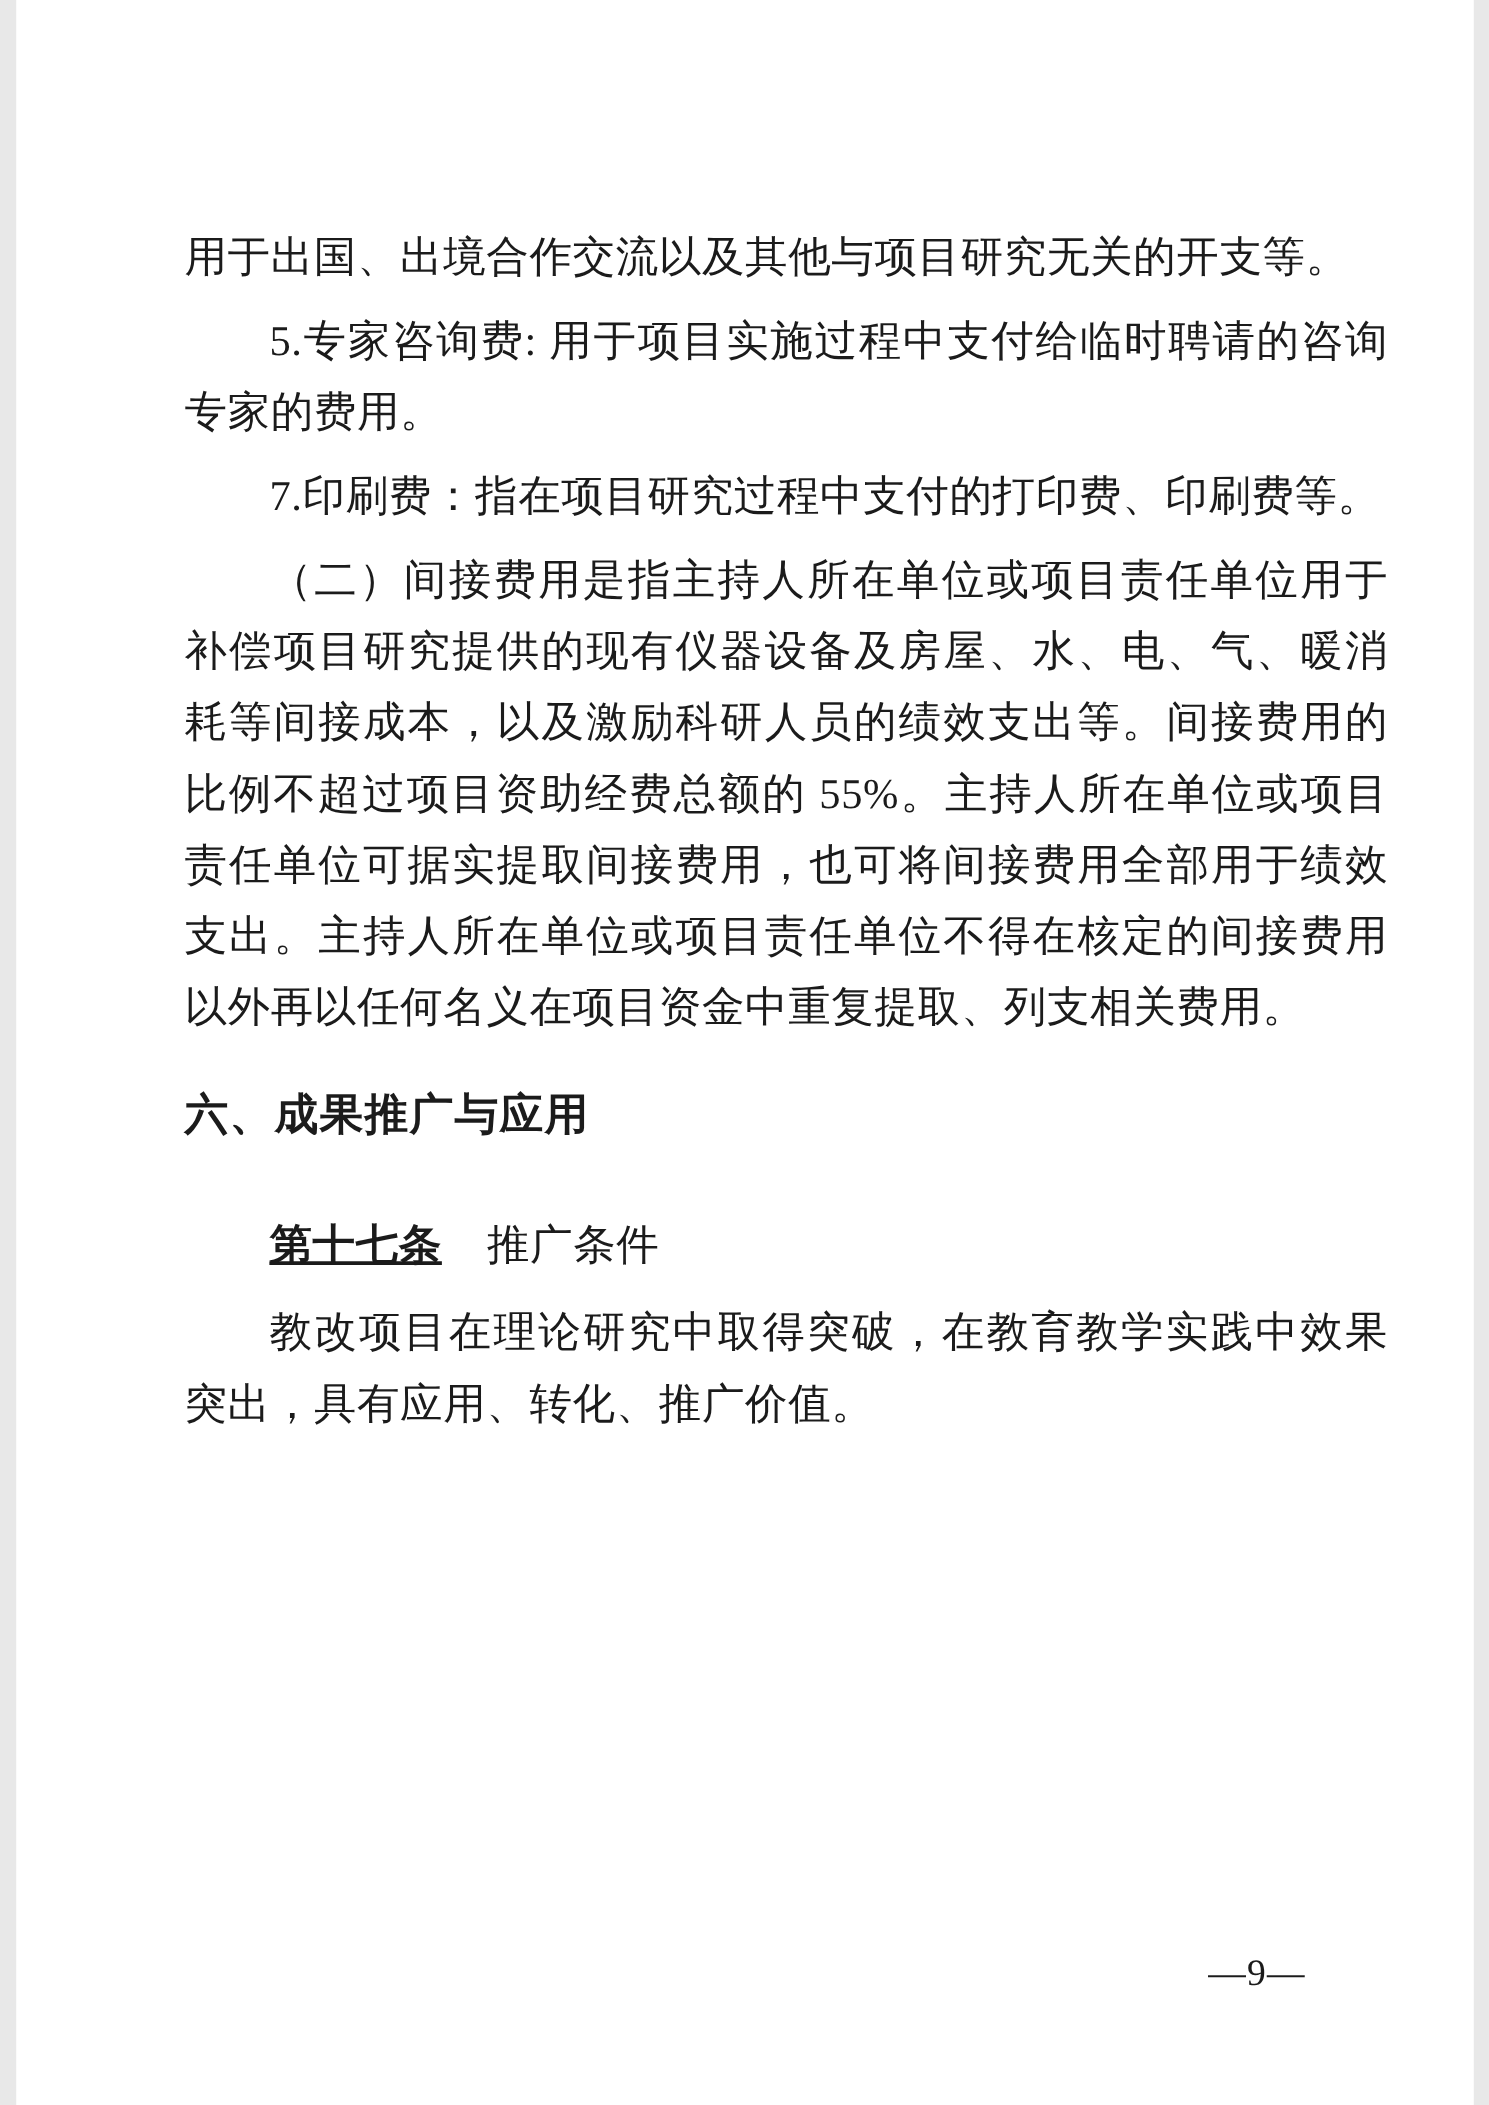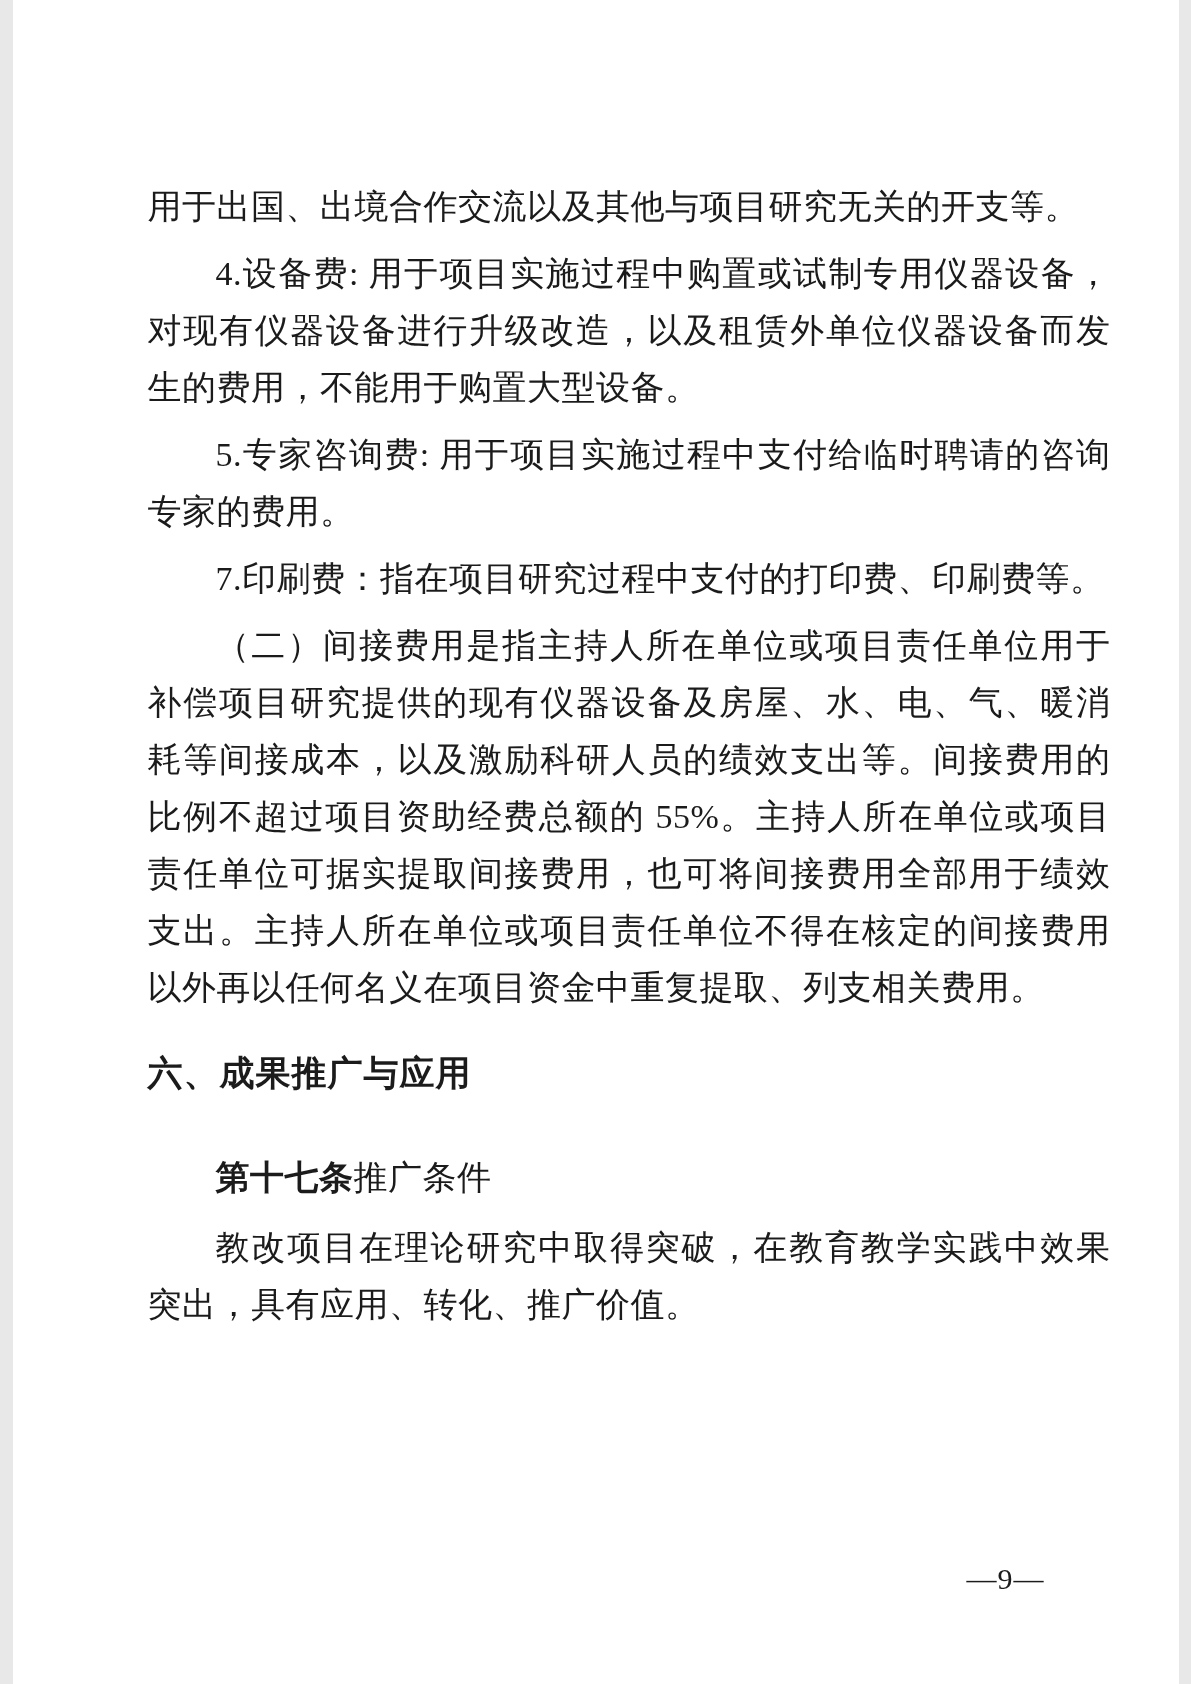--- a/index.html
+++ b/index.html
@@ -46,41 +46,42 @@
     margin: 28px 0 48px 0 !important;
     letter-spacing: 1px;
   }
   .article-line {
     line-height: 57px;
     text-indent: 68px;
   }
   .article-no {
     font-family: "Liberation Sans", "DejaVu Sans", sans-serif;
     font-weight: 700;
+    text-decoration: underline;
   }
   .article-title {
+    margin-left: 36px;
     font-family: Liberation Mono, monospace;
   }
   .page-number {
     position: absolute;
     top: 1561px;
     right: 134px;
     font-size: 30px;
     line-height: 36px;
     letter-spacing: 1px;
     color: #1b1b1b;
   }
 </style>
 </head>
 <body>
 
 <div class="page">
   <div class="body-text">
     <p class="cont">用于出国、出境合作交流以及其他与项目研究无关的开支等。</p>
-    <p class="ind">4.设备费: 用于项目实施过程中购置或试制专用仪器设备，对现有仪器设备进行升级改造，以及租赁外单位仪器设备而发生的费用，不能用于购置大型设备。</p>
     <p class="ind">5.专家咨询费: 用于项目实施过程中支付给临时聘请的咨询专家的费用。</p>
     <p class="ind">7.印刷费：指在项目研究过程中支付的打印费、印刷费等。</p>
     <p class="ind">（二）间接费用是指主持人所在单位或项目责任单位用于补偿项目研究提供的现有仪器设备及房屋、水、电、气、暖消耗等间接成本，以及激励科研人员的绩效支出等。间接费用的比例不超过项目资助经费总额的 55%。主持人所在单位或项目责任单位可据实提取间接费用，也可将间接费用全部用于绩效支出。主持人所在单位或项目责任单位不得在核定的间接费用以外再以任何名义在项目资金中重复提取、列支相关费用。</p>
     <p class="section-heading">六、成果推广与应用</p>
     <p class="article-line"><span class="article-no">第十七条</span><span class="article-title">推广条件</span></p>
     <p class="ind">教改项目在理论研究中取得突破，在教育教学实践中效果突出，具有应用、转化、推广价值。</p>
   </div>
 
   <div class="page-number">—9—</div>
 </div>

